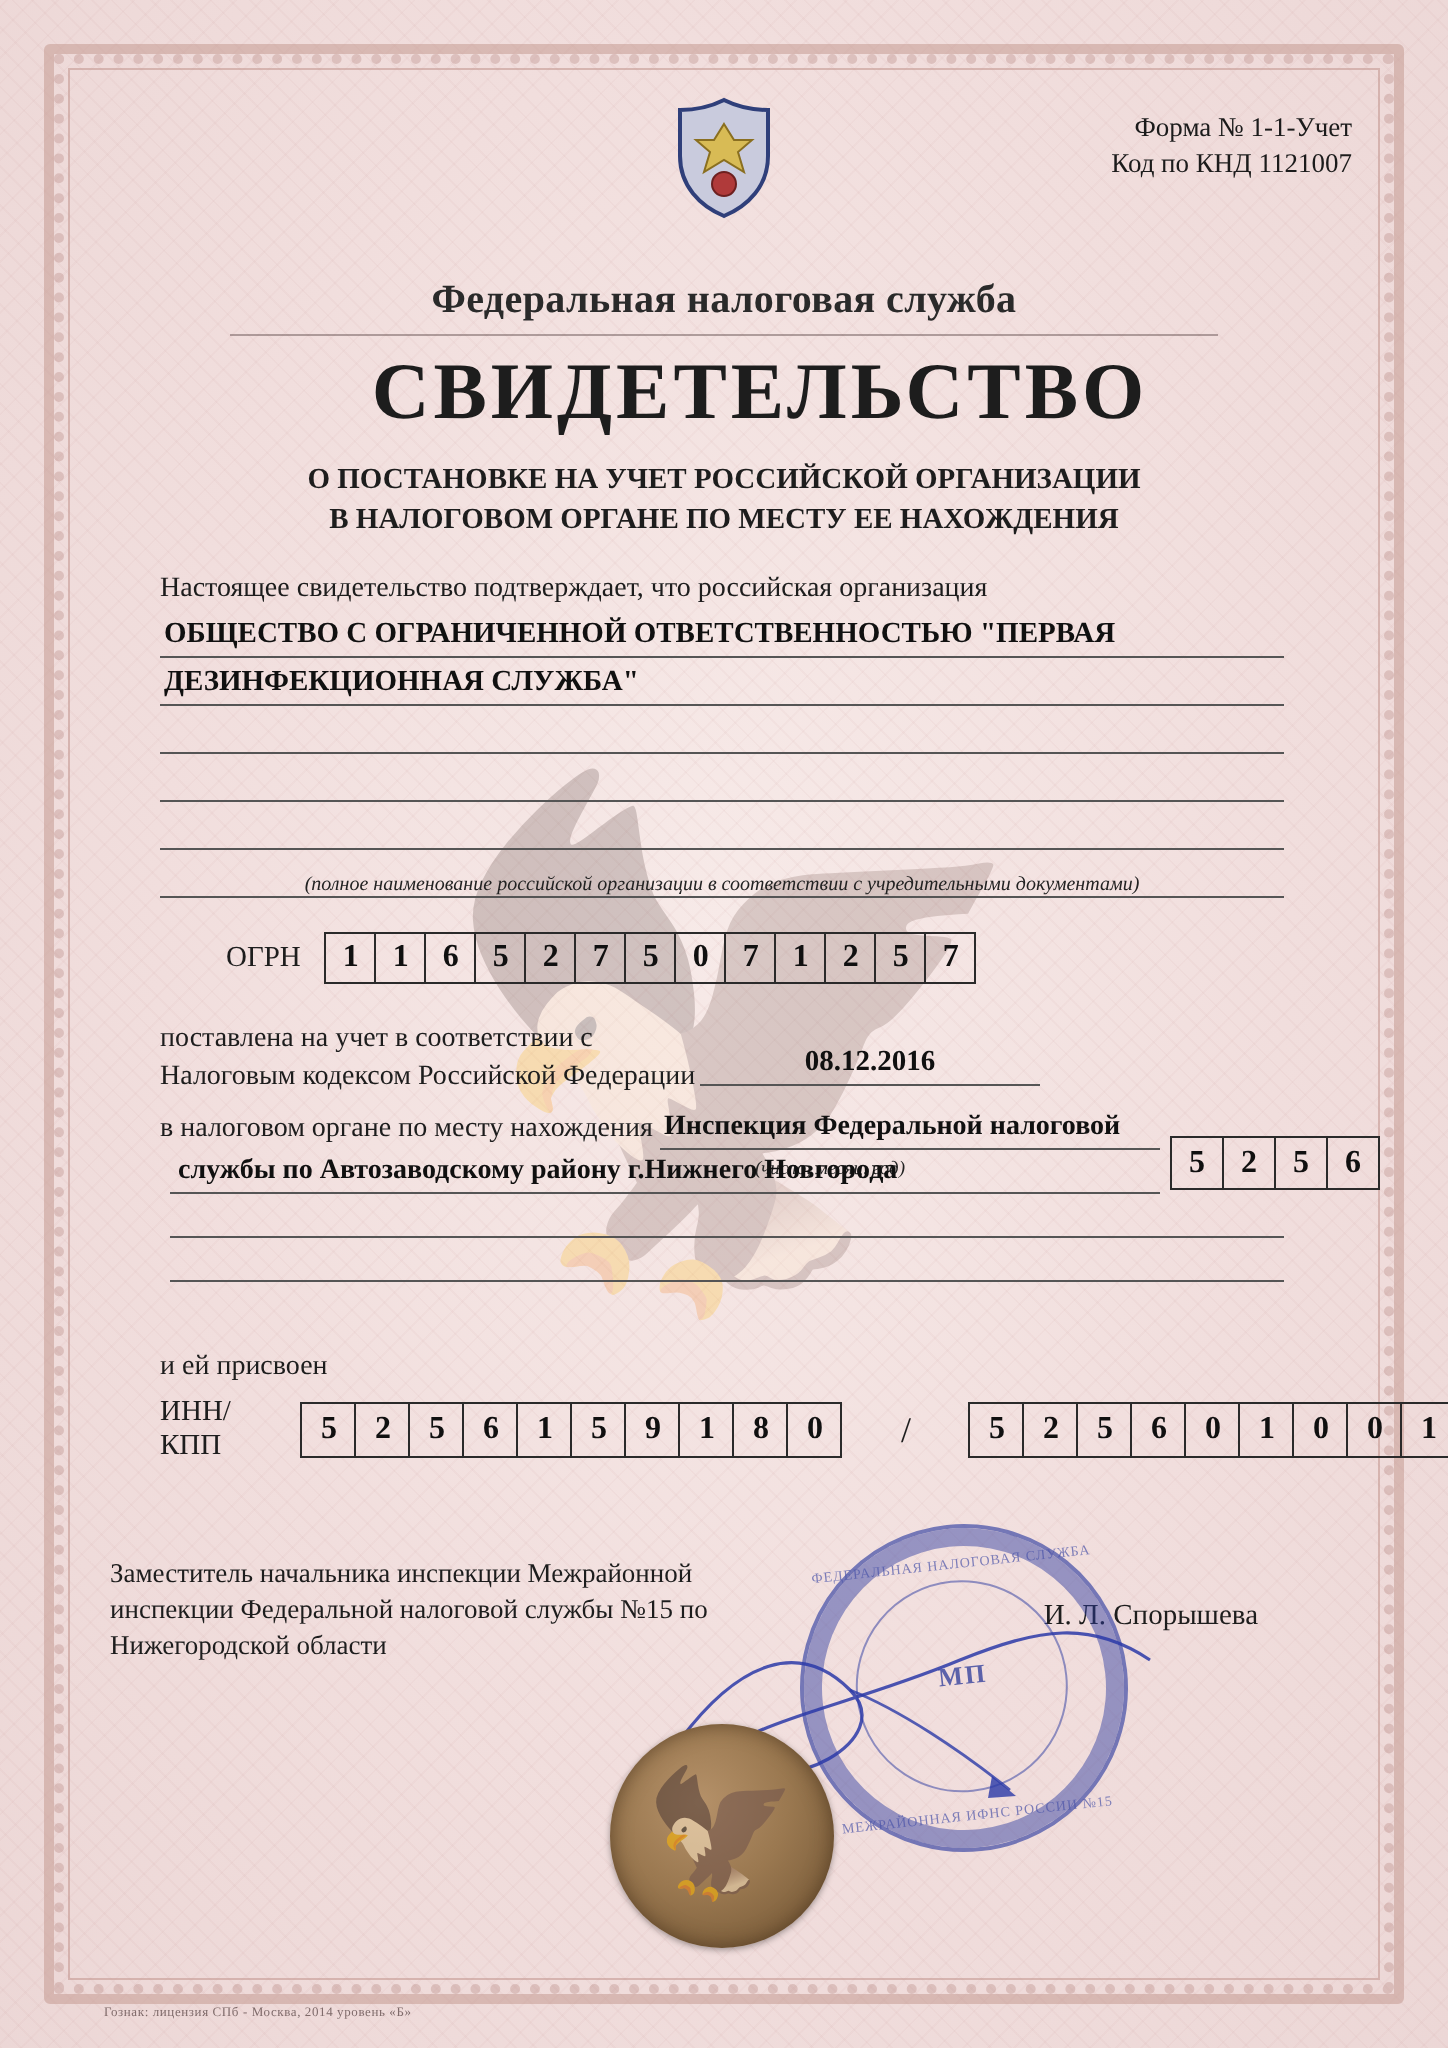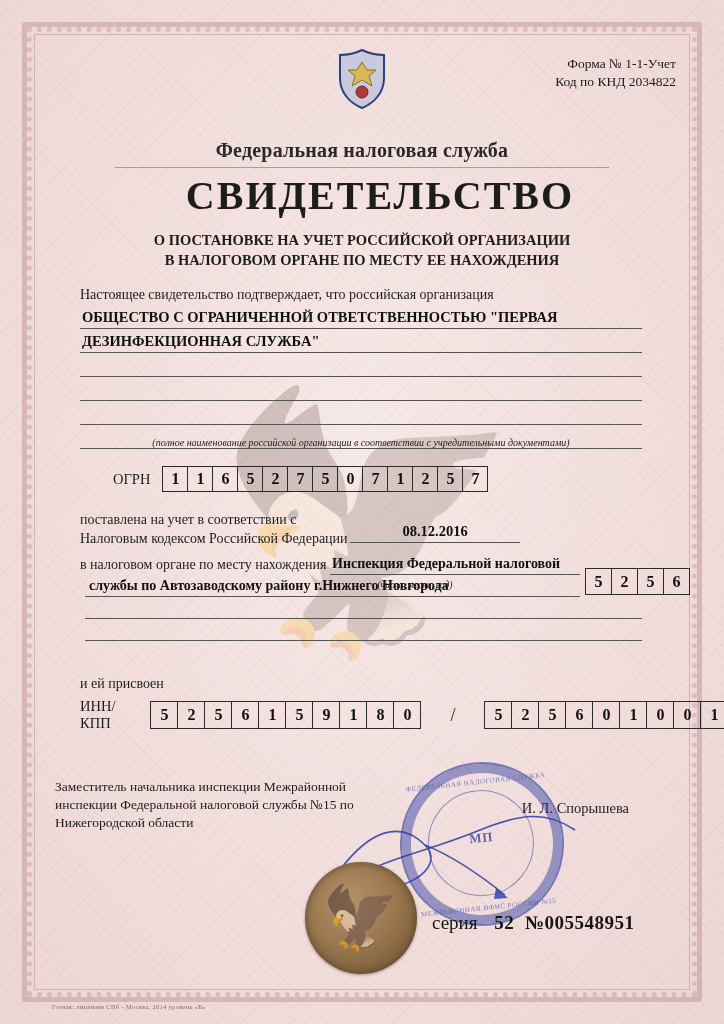--- a/index.html
+++ b/index.html
@@ -444,21 +444,21 @@
   <div id="frame-outer"></div>
   <div id="frame-guilloche"></div>
   <div id="frame-inner"></div>
 
   <div id="watermark">🦅</div>
 
   <div class="content">
 
     <div id="form-code">
       <div>Форма № 1-1-Учет</div>
-      <div>Код по КНД 2034822</div>
+      <div>Код по КНД 1121007</div>
     </div>
 
     <div id="coat">
       <div class="emblem">
         <svg width="56" height="62" viewBox="0 0 56 62">
           <path d="M28 2 C20 6 12 7 6 7 L6 30 C6 45 16 55 28 60 C40 55 50 45 50 30 L50 7 C44 7 36 6 28 2 Z" fill="#c9cbdd" stroke="#2f3f7a" stroke-width="2"></path>
           <path d="M28 14 L33 22 L42 22 L35 28 L38 38 L28 32 L18 38 L21 28 L14 22 L23 22 Z" fill="#d8bb55" stroke="#8a6f20" stroke-width="1"></path>
           <circle cx="28" cy="44" r="6" fill="#b03a3a" stroke="#6d2020" stroke-width="1"></circle>
         </svg>
       </div>
@@ -581,22 +581,17 @@
     <svg id="scrawl" viewBox="0 0 280 120">
       <path d="M10 70 C40 30 70 20 95 45 C120 70 60 100 40 80 C25 65 90 55 150 30 C190 14 215 10 245 30" fill="none" stroke="#2b3aa8" stroke-width="1.6" opacity="0.85"></path>
       <path d="M95 45 C120 55 150 75 175 95" fill="none" stroke="#2b3aa8" stroke-width="1.4" opacity="0.8"></path>
       <path d="M166 88 l12 10 l-14 1 z" fill="#2b3aa8" opacity="0.8"></path>
     </svg>
 
     <div id="seal">
       <div class="seal-emblem">🦅</div>
     </div>
 
-    <div id="series">
-      <span class="ser-label">серия</span>
-      <span class="ser-num" style="margin-left:12px;">52</span>
-      <span class="ser-num" style="margin-left:6px;">№005548951</span>
-    </div>
 
     <div id="footer-micro">Гознак: лицензия СПб - Москва, 2014 уровень «Б»</div>
 
   </div>
 </div>
 
 </body></html>

